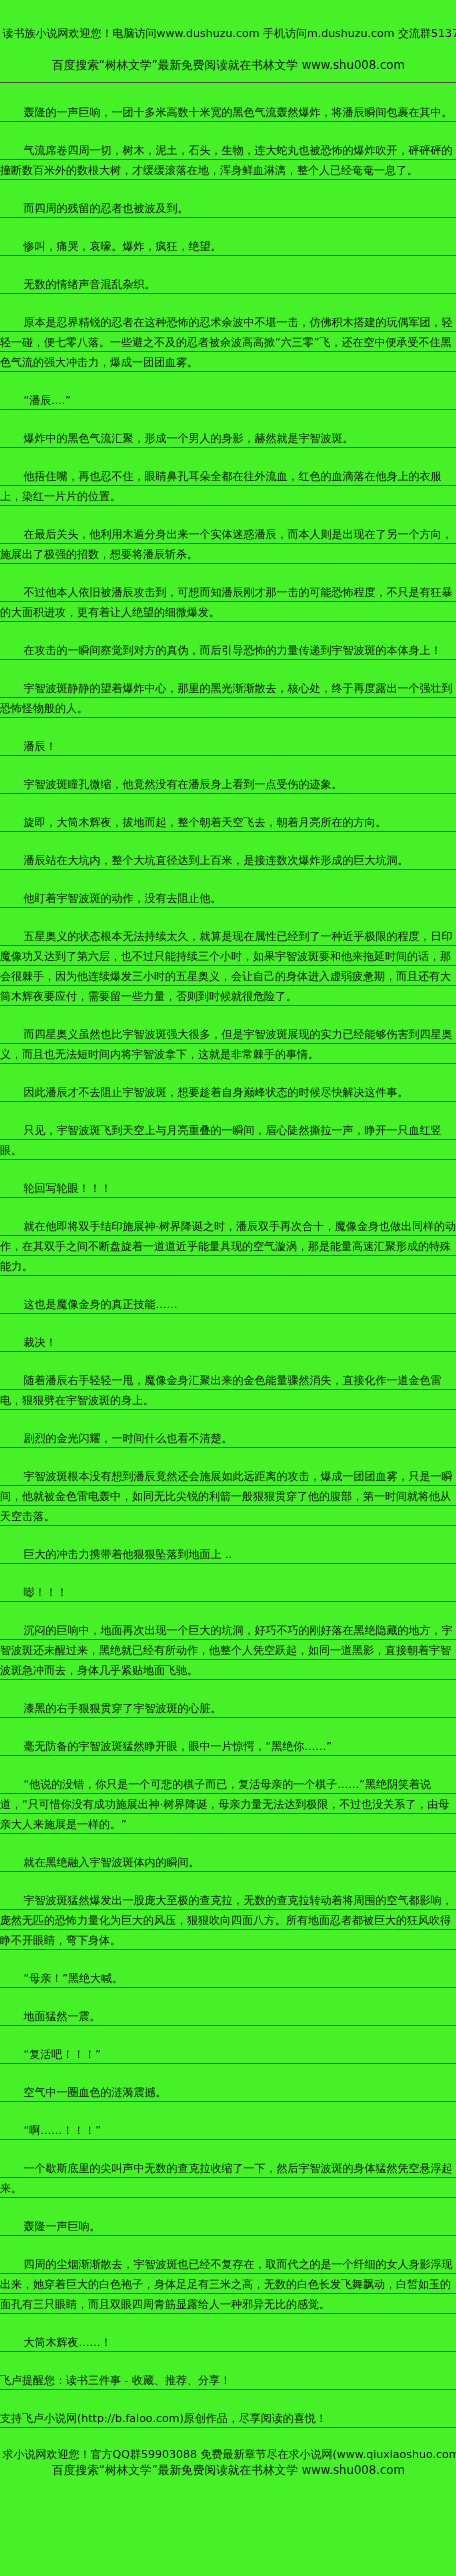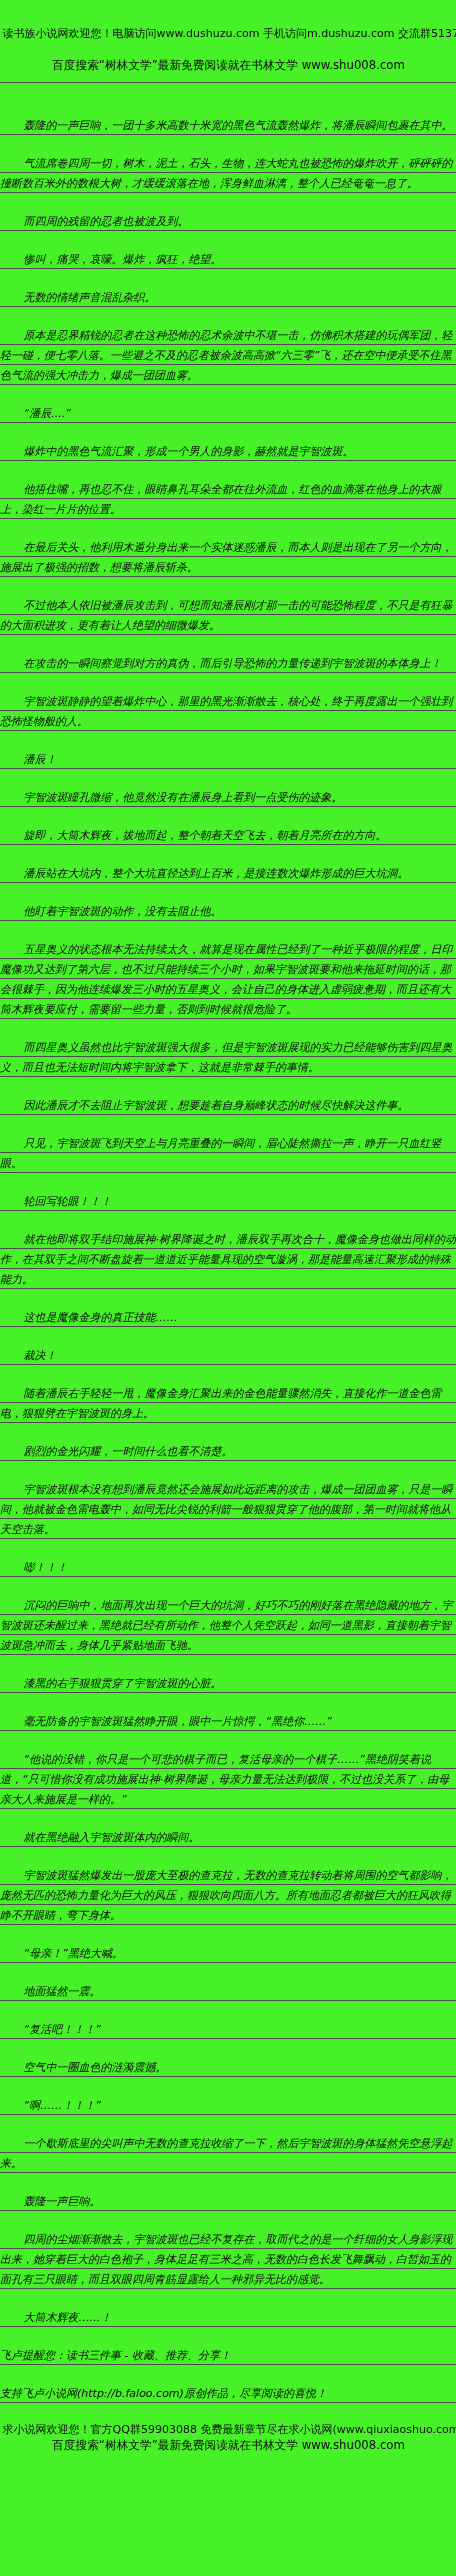--- a/index.html
+++ b/index.html
@@ -31,22 +31,21 @@
     margin-top:17px;
     white-space:normal;
   }
   .divider{
     border:0;
     border-top:1.3px solid var(--rule);
     margin:9px 0 0 0;
     height:0;
   }
   .chapter{
-    margin-top:33px;
-    font-style:italic;
+    margin-top:20px;
   }
   .para{
     margin:0 0 18px 0;
     line-height:20px;
     text-indent:23.5px;
     word-break:break-all;
     background-image:repeating-linear-gradient(
       to bottom,
       transparent 0px, transparent 17.6px,
       var(--rule) 17.6px, var(--rule) 19px,
@@ -96,20 +95,21 @@
       <p class="para">而四星奥义虽然也比宇智波斑强大很多，但是宇智波斑展现的实力已经能够伤害到四星奥义，而且也无法短时间内将宇智波拿下，这就是非常棘手的事情。</p>
       <p class="para">因此潘辰才不去阻止宇智波斑，想要趁着自身巅峰状态的时候尽快解决这件事。</p>
       <p class="para">只见，宇智波斑飞到天空上与月亮重叠的一瞬间，眉心陡然撕拉一声，睁开一只血红竖眼。</p>
       <p class="para">轮回写轮眼！！！</p>
       <p class="para">就在他即将双手结印施展神·树界降诞之时，潘辰双手再次合十，魔像金身也做出同样的动作，在其双手之间不断盘旋着一道道近乎能量具现的空气漩涡，那是能量高速汇聚形成的特殊能力。</p>
       <p class="para">这也是魔像金身的真正技能……</p>
       <p class="para">裁决！</p>
       <p class="para">随着潘辰右手轻轻一甩，魔像金身汇聚出来的金色能量骤然消失，直接化作一道金色雷电，狠狠劈在宇智波斑的身上。</p>
       <p class="para">剧烈的金光闪耀，一时间什么也看不清楚。</p>
       <p class="para">宇智波斑根本没有想到潘辰竟然还会施展如此远距离的攻击，爆成一团团血雾，只是一瞬间，他就被金色雷电轰中，如同无比尖锐的利箭一般狠狠贯穿了他的腹部，第一时间就将他从天空击落。</p>
+      <p class="para">巨大的冲击力携带着他狠狠坠落到地面上 ..</p>
       <p class="para">嘭！！！</p>
       <p class="para">沉闷的巨响中，地面再次出现一个巨大的坑洞，好巧不巧的刚好落在黑绝隐藏的地方，宇智波斑还未醒过来，黑绝就已经有所动作，他整个人凭空跃起，如同一道黑影，直接朝着宇智波斑急冲而去，身体几乎紧贴地面飞驰。</p>
       <p class="para">漆黑的右手狠狠贯穿了宇智波斑的心脏。</p>
       <p class="para">毫无防备的宇智波斑猛然睁开眼，眼中一片惊愕，“黑绝你……”</p>
       <p class="para">“他说的没错，你只是一个可悲的棋子而已，复活母亲的一个棋子……”黑绝阴笑着说道，“只可惜你没有成功施展出神·树界降诞，母亲力量无法达到极限，不过也没关系了，由母亲大人来施展是一样的。”</p>
       <p class="para">就在黑绝融入宇智波斑体内的瞬间。</p>
       <p class="para">宇智波斑猛然爆发出一股庞大至极的查克拉，无数的查克拉转动着将周围的空气都影响，庞然无匹的恐怖力量化为巨大的风压，狠狠吹向四面八方。所有地面忍者都被巨大的狂风吹得睁不开眼睛，弯下身体。</p>
       <p class="para">“母亲！”黑绝大喊。</p>
       <p class="para">地面猛然一震。</p>
       <p class="para">“复活吧！！！”</p>

